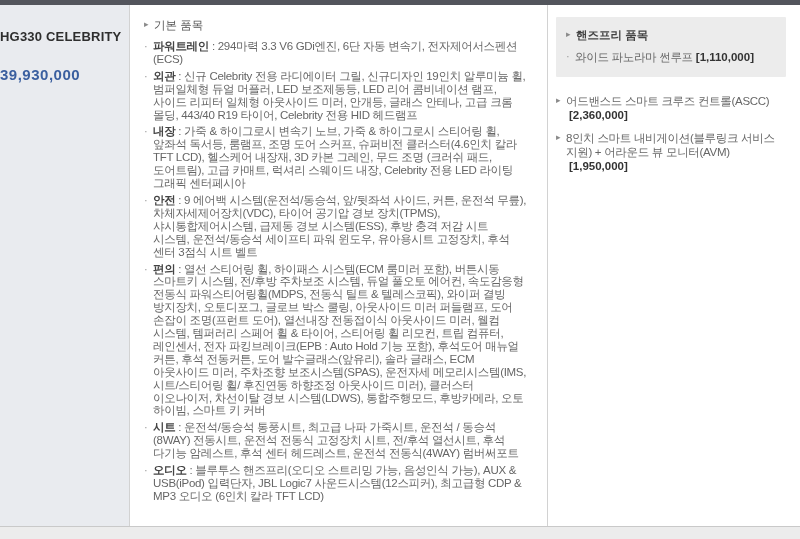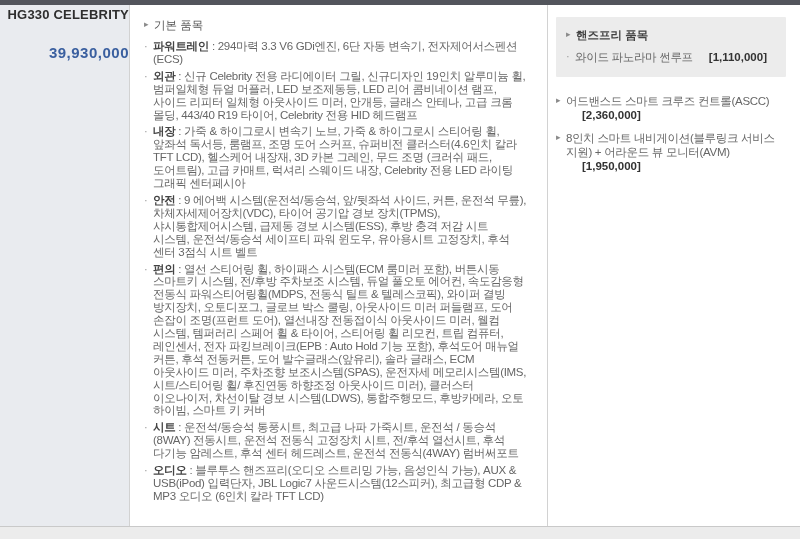--- a/index.html
+++ b/index.html
@@ -13,21 +13,21 @@
   .content{
     display:flex;height:522px;box-sizing:border-box;
     border-bottom:1px solid #c9c9c9;
   }
   .bottomstrip{height:12px;background:#ececec;}
 
   
   .left{
     width:130px;flex:none;box-sizing:border-box;
     background:#e9ebef;border-right:1px solid #d2d2d2;
-    text-align:right;
+    text-align:left;padding-top:22px;
   }
   .model{font-size:13px;font-weight:bold;color:#2e2e2e;line-height:19px;letter-spacing:0.2px;}
   .price{font-size:15px;font-weight:bold;color:#3a5f9f;margin-top:20px;letter-spacing:0.5px;}
 
   
   .mid{
     flex:1;box-sizing:border-box;background:#fff;
     border-right:1px solid #d2d2d2;
     padding:13px 20px 0 14px;
   }
@@ -44,21 +44,21 @@
     padding:12px 14px 0 8px;
   }
   .opt-box{
     background:#ececec;border-radius:1px;
     padding:11px 10px 13px 10px;margin-bottom:17px;
   }
   .opt-header{display:flex;font-size:11.5px;font-weight:bold;color:#444;margin-bottom:7px;}
   .opt-feat{display:flex;font-size:11.5px;color:#666;line-height:14px;}
   .opt-item{display:flex;font-size:11.5px;color:#666;line-height:14px;margin-bottom:9px;}
   .opt-text{letter-spacing:-0.3px;word-break:keep-all;}
-  .opt-price{font-weight:bold;color:#333;margin-left:16px;letter-spacing:0;}
+  .opt-price{font-weight:bold;color:#333;margin-left:3px;letter-spacing:0;}
 </style>
 </head>
 <body>
 
 <div class="page">
   <div class="topbar"></div>
 
   <div class="content">
 
     <aside class="left">

